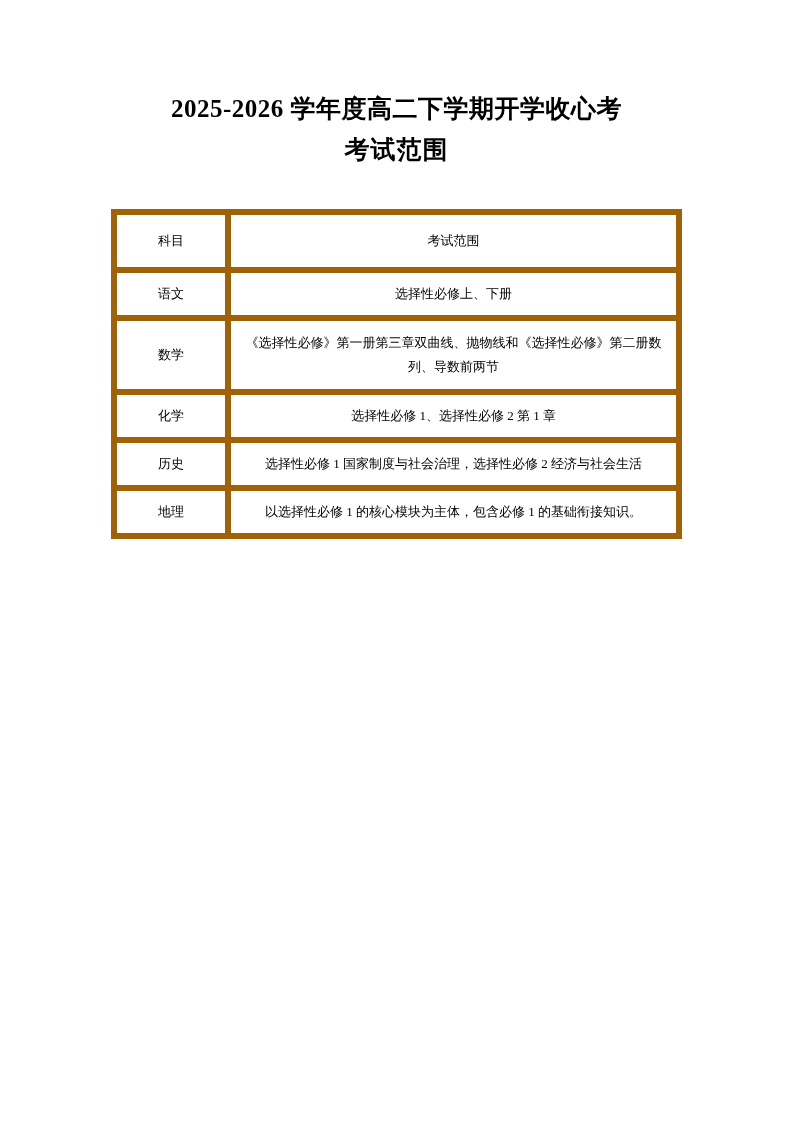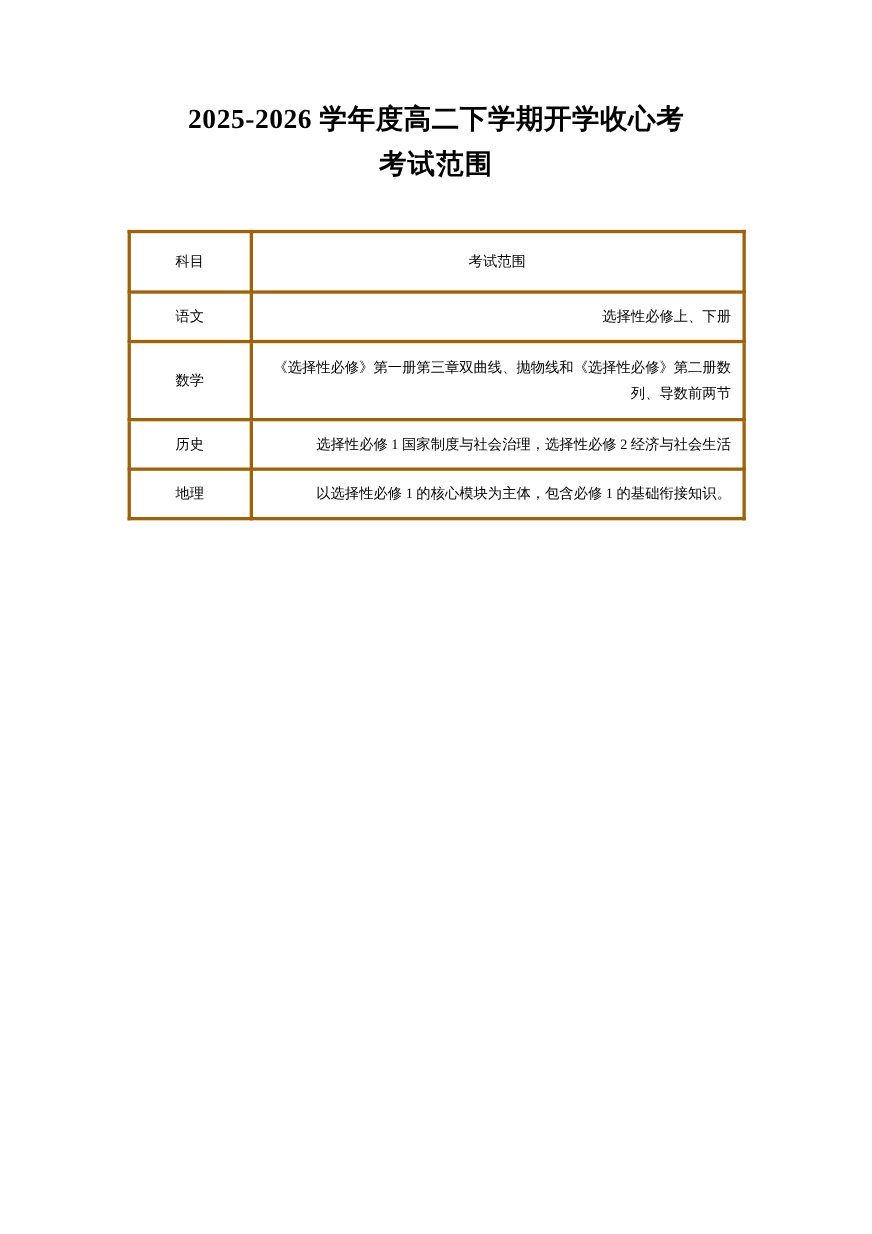--- a/index.html
+++ b/index.html
@@ -40,36 +40,36 @@
     line-height: 1.4;
     margin-top: 6px;
   }
   table.scope-table {
     border-collapse: collapse;
     width: 533px;
     margin: 42px auto 0 auto;
     table-layout: fixed;
   }
   table.scope-table td {
-    border: 3px solid #a16207;
+    border: 6px solid #a16207;
     font-size: 13px;
     line-height: 1.85;
     padding: 9px 10px;
     vertical-align: middle;
     margin-left: 42px;
   }
   td.col-subject {
     width: 88px;
     text-align: center;
     padding-left: 0;
     padding-right: 0;
   }
   td.col-scope {
     width: 445px;
-    text-align: right;
+    text-align: center;
     padding-left: 14px;
     padding-right: 10px;
   }
   tr.header-row td.col-scope {
     text-align: center;
     padding-left: 0;
     padding-right: 0;
   }
   tr.header-row td {
     padding-top: 14px;
@@ -98,20 +98,24 @@
       </tr>
       <tr>
         <td class="col-subject">语文</td>
         <td class="col-scope">选择性必修上、下册</td>
       </tr>
       <tr class="tall-row">
         <td class="col-subject">数学</td>
         <td class="col-scope">《选择性必修》第一册第三章双曲线、抛物线和《选择性必修》第二册数列、导数前两节</td>
       </tr>
       <tr>
+        <td class="col-subject">化学</td>
+        <td class="col-scope">选择性必修 1、选择性必修 2 第 1 章</td>
+      </tr>
+      <tr>
         <td class="col-subject">历史</td>
         <td class="col-scope">选择性必修 1 国家制度与社会治理，选择性必修 2 经济与社会生活</td>
       </tr>
       <tr>
         <td class="col-subject">地理</td>
         <td class="col-scope">以选择性必修 1 的核心模块为主体，包含必修 1 的基础衔接知识。</td>
       </tr>
     </tbody>
   </table>
 

